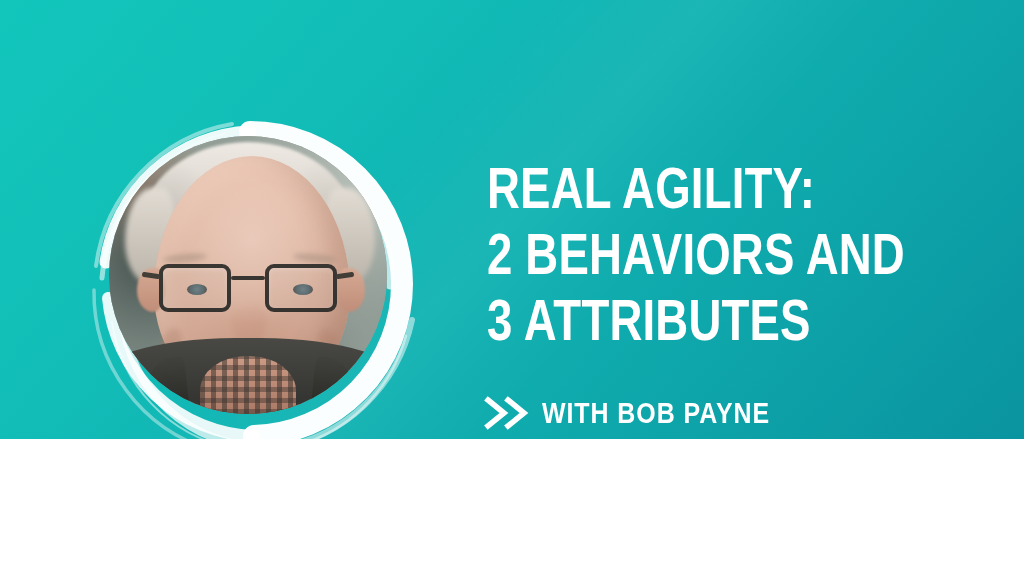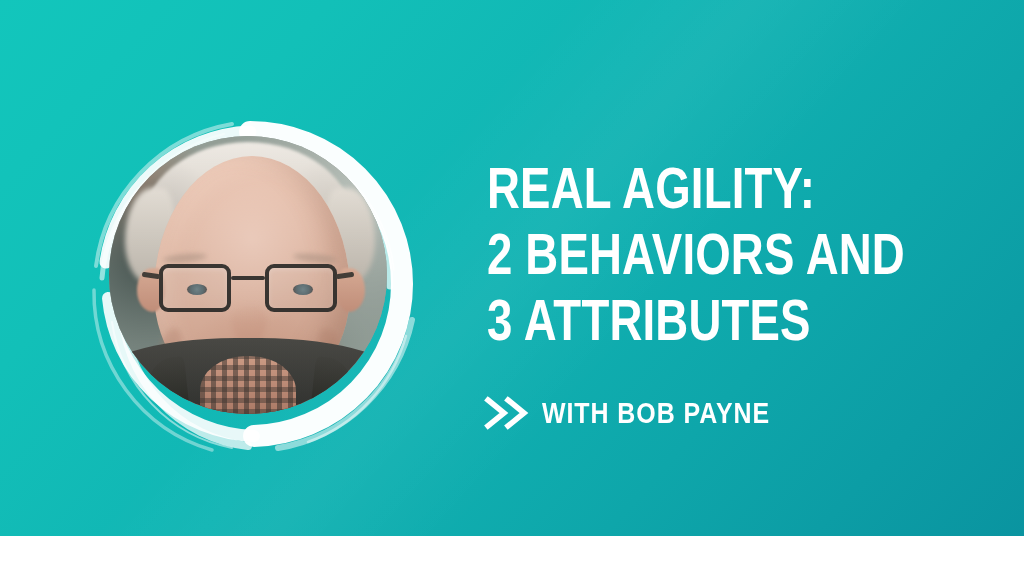--- a/index.html
+++ b/index.html
@@ -5,21 +5,21 @@
   * { margin:0; padding:0; box-sizing:border-box; }
 
   html, body {
     width:1024px; height:576px;
     overflow:hidden;
     font-family:"Liberation Sans", sans-serif;
   }
 
   #slide {
     position:relative;
-    width:1024px; height:536px;
+    width:1024px; height:439px;
     background:linear-gradient(132deg,
         #12C6BC 0%,
         #12C0B8 22%,
         #11B5B4 45%,
         #0EA6AA 72%,
         #0A94A0 100%);
     overflow:hidden;
   }
 
   

